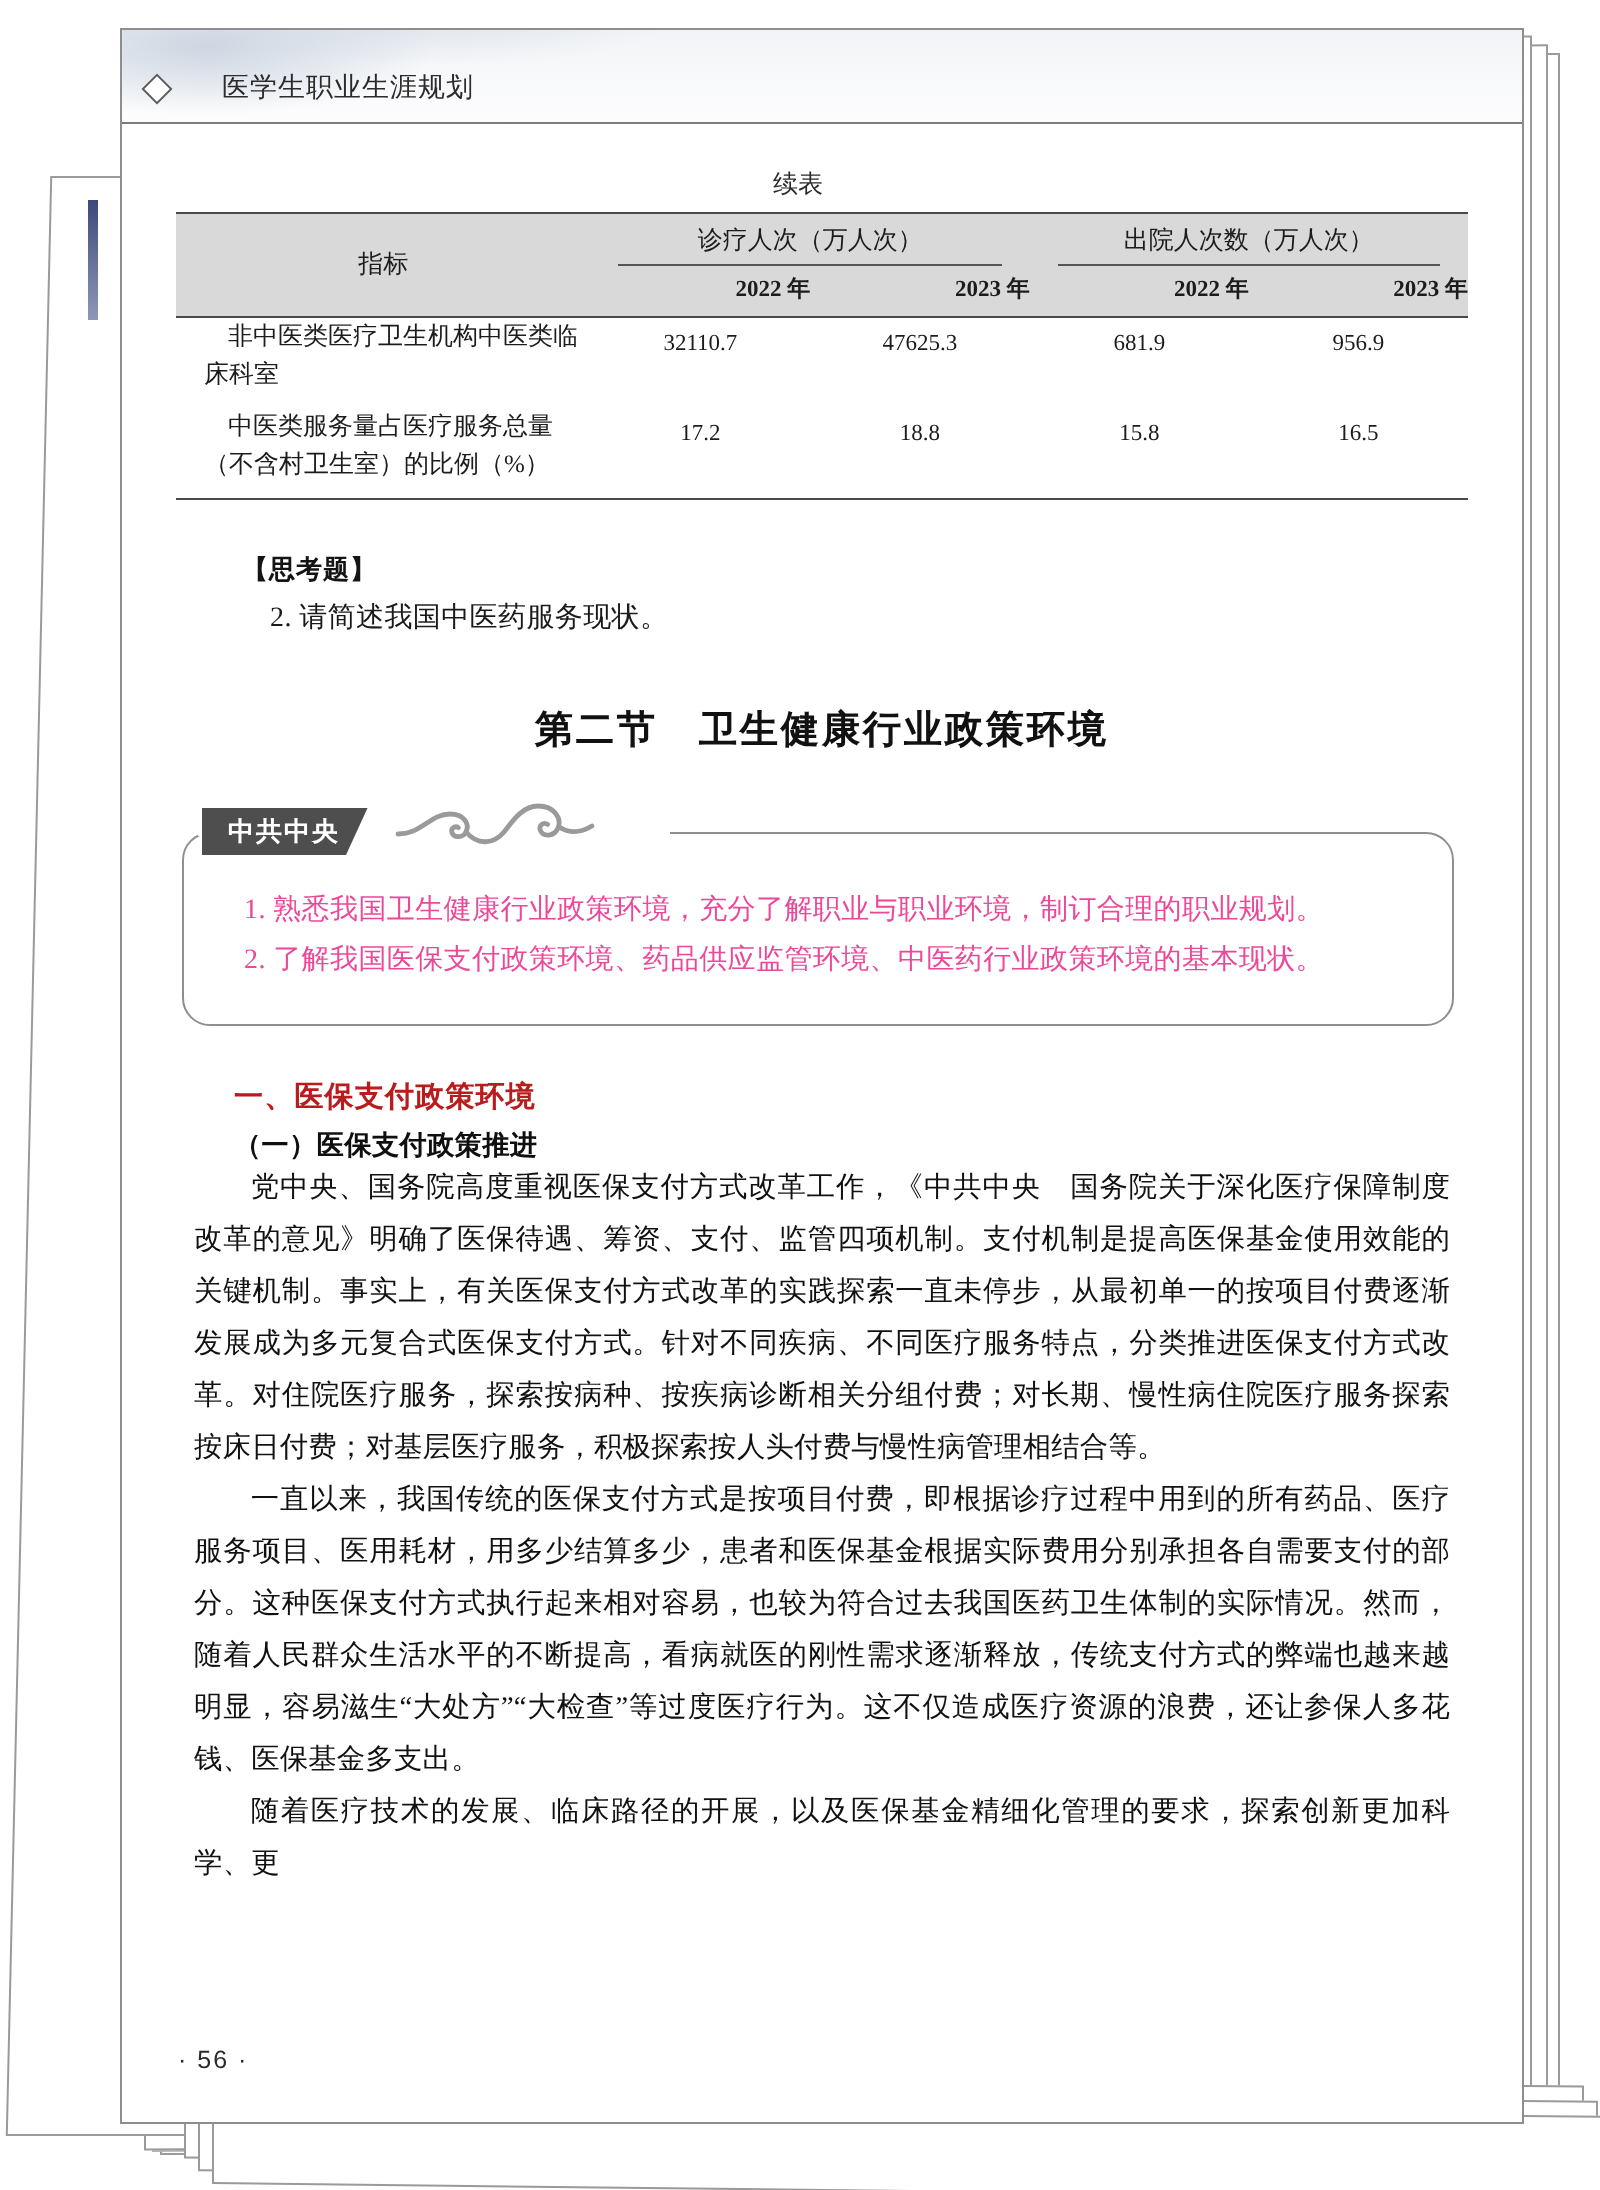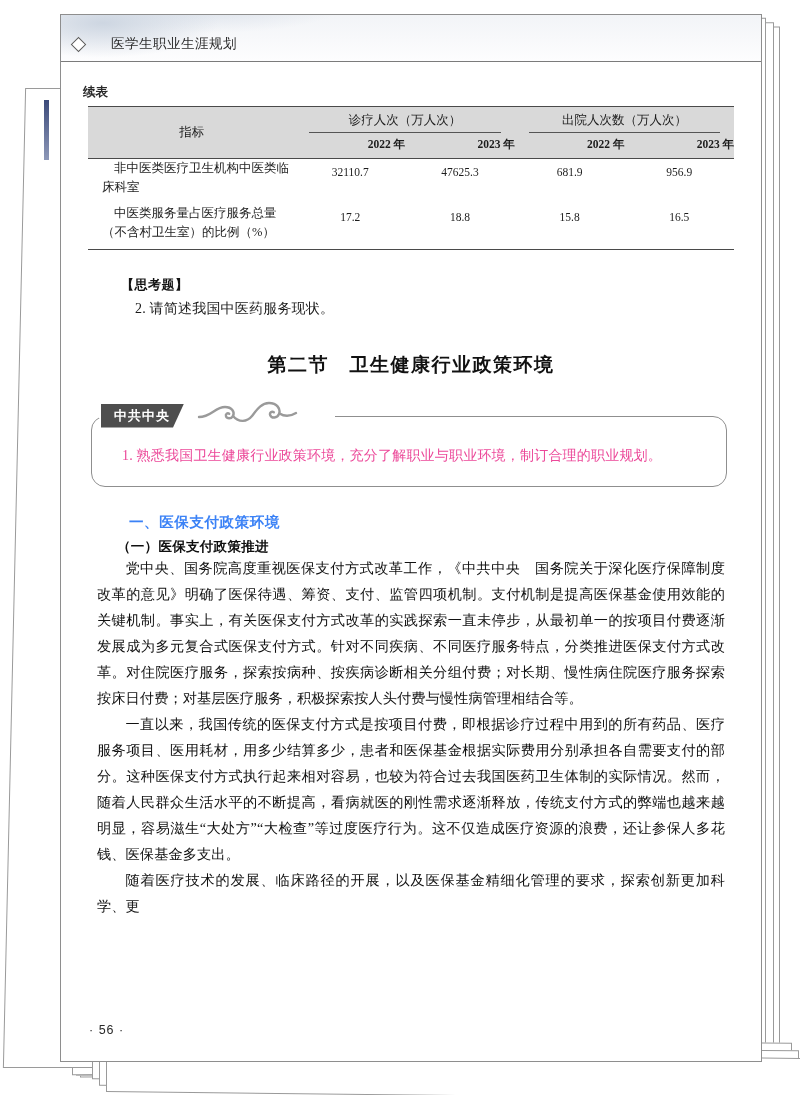--- a/index.html
+++ b/index.html
@@ -81,25 +81,24 @@
     font-family: "Liberation Sans", "DejaVu Sans", sans-serif;
     font-size: 13.5px;
     color: #2b2b2b;
     letter-spacing: .5px;
   }
 
   .body-area { padding: 0 22px; }
 
   
   .cont-label {
-    text-align: left;
+    text-align: center;
     font-size: 12.5px;
     color: #2a2a2a;
     margin: 22px 24px 5px 0;
-    font-weight: bold;
   }
   table.data {
     width: 646px;
     margin: 0 auto;
     border-collapse: collapse;
     font-size: 12px;
     color: #1c1c1c;
   }
   table.data thead tr.hrow th { background: #d9d9d9; }
   .rule-top    { border-top: 1.4px solid #4a4a4a; }
@@ -213,22 +212,22 @@
     color: #ec4899;
     line-height: 1.85;
     letter-spacing: .2px;
   }
 
   
   .h-sec {
     font-family: "Liberation Sans", "DejaVu Sans", sans-serif;
     font-weight: bold;
     font-size: 14.5px;
-    color: #3b82f6;
-    margin: 26px 0 6px 46px;
+    color: #b91c1c;
+    margin: 26px 0 6px 34px;
     letter-spacing: .6px;
   }
   .h-sub {
     font-family: "Liberation Sans", "DejaVu Sans", sans-serif;
     font-weight: bold;
     font-size: 13.5px;
     color: #0f0f0f;
     margin: 2px 0 0 34px;
     letter-spacing: .3px;
   }
@@ -324,20 +323,21 @@
     <div class="think-block">
       <div class="think-title">【思考题】</div>
       <div class="think-item">2. 请简述我国中医药服务现状。</div>
     </div>
 
     <div class="section-title">第二节　卫生健康行业政策环境</div>
 
     <div class="goal-wrap">
       <div class="goal-box">
         <div class="goal-item">1. 熟悉我国卫生健康行业政策环境，充分了解职业与职业环境，制订合理的职业规划。</div>
+        <div class="goal-item">2. 了解我国医保支付政策环境、药品供应监管环境、中医药行业政策环境的基本现状。</div>
       </div>
       <div class="goal-mask"></div>
       <div class="goal-swirl">
         <svg width="130" height="42" viewBox="0 0 130 42">
           <path d="M4,26 C16,26 20,16 30,16 C37,16 40,21 38,25 C36.5,28 32,28 31,25.4
                    C30.2,23.2 32.5,21.6 34.2,22.8" fill="none" stroke="#9a9a9a" stroke-width="2.4" stroke-linecap="round"></path>
           <path d="M38,25 C44,32 52,31 57,25 C61,20 66,12 74,12
                    C82,12 86,18 84,23 C82.2,27.4 76.6,27.6 75.2,24.2
                    C74.2,21.7 76.8,19.8 78.8,21.2" fill="none" stroke="#9a9a9a" stroke-width="2.4" stroke-linecap="round"></path>
           <path d="M84.5,22.5 C90,26 96,25 101,22" fill="none" stroke="#9a9a9a" stroke-width="2.4" stroke-linecap="round"></path>

